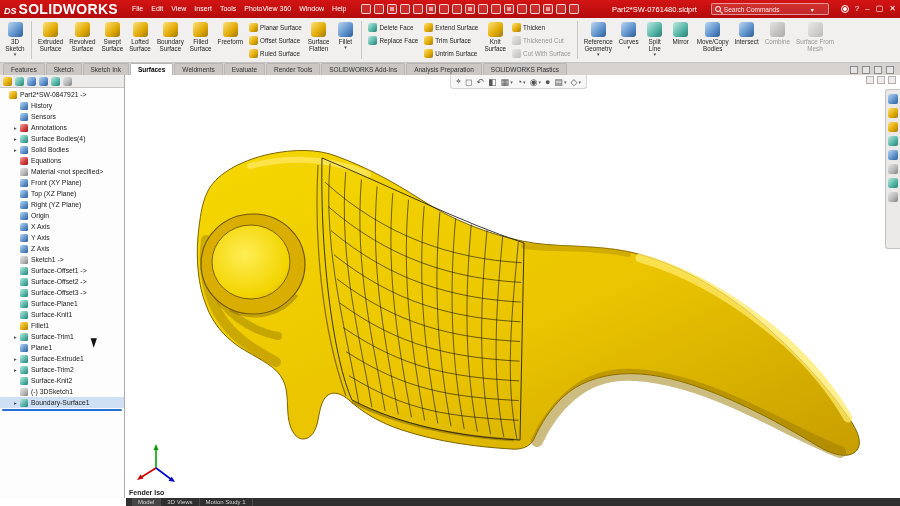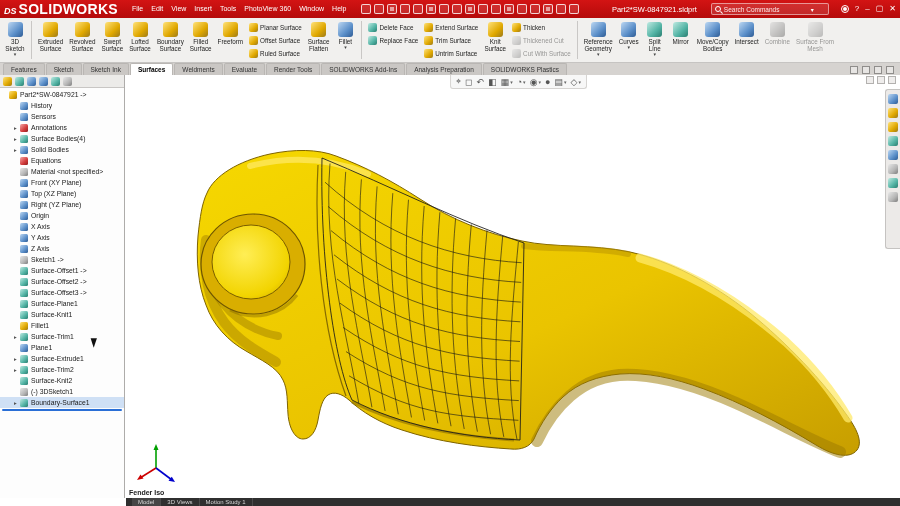--- a/index.html
+++ b/index.html
@@ -147,21 +147,21 @@
       <div class="tico"></div>
       <div class="tico"></div>
       <div class="tico"></div>
       <div class="tico"></div>
       <div class="tico"></div>
       <div class="tico"></div>
       <div class="tico"></div>
       <div class="tico"></div>
       <div class="tico"></div>
     </div>
-  <span id="doc-title">Part2*SW-0847921.sldprt</span>
+  <span id="doc-title">Part2*SW-0761480.sldprt</span>
   <div id="search-box">
     <span class="mag"></span>
     <input id="search-input" readonly="" placeholder="Search Commands" style="">
     <span class="ddw">▾</span>
   </div>
   <div id="win-controls">
     <span class="person"></span>
     <span>?</span>
     <span>–</span>
     <span>▢</span>

